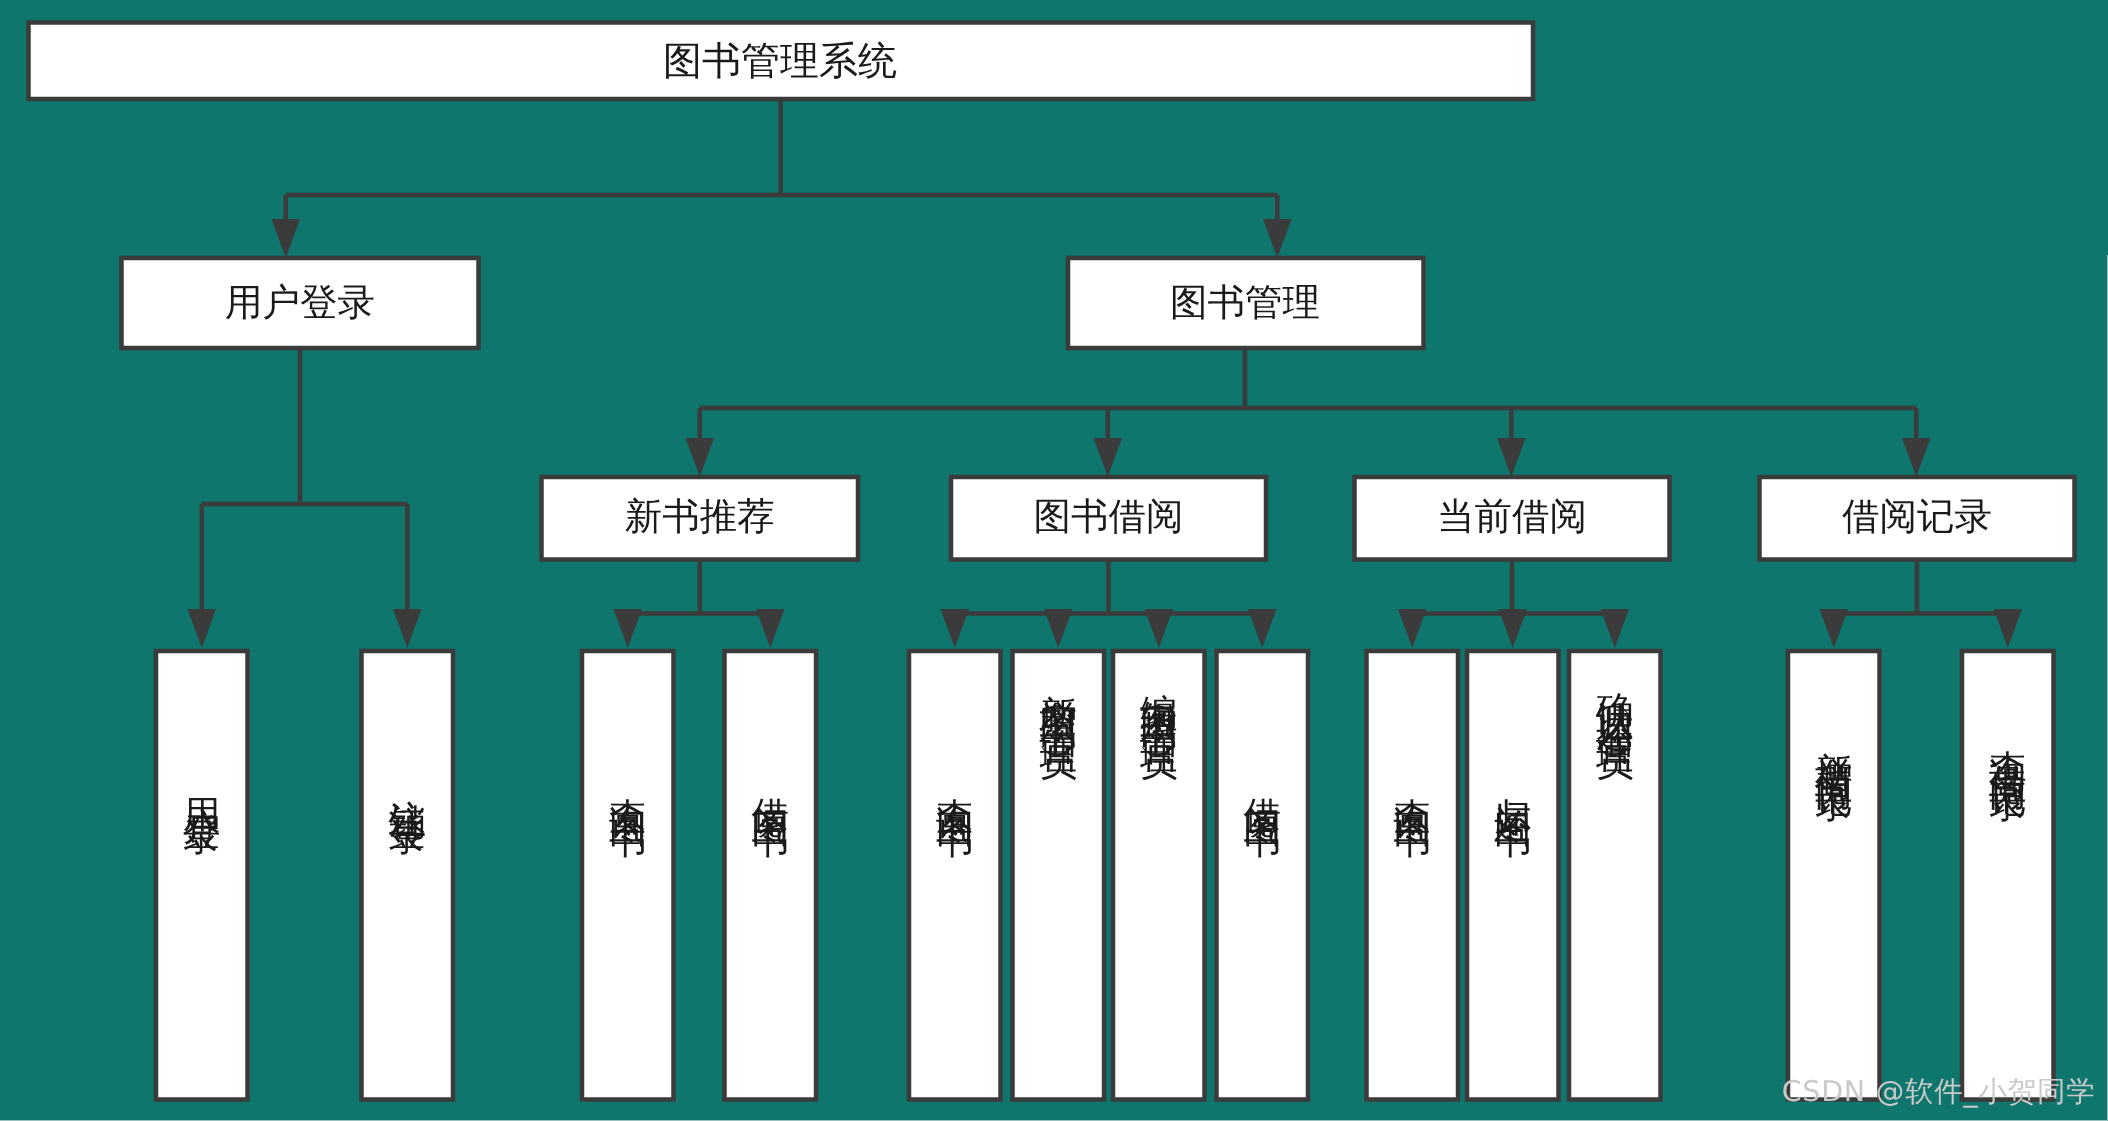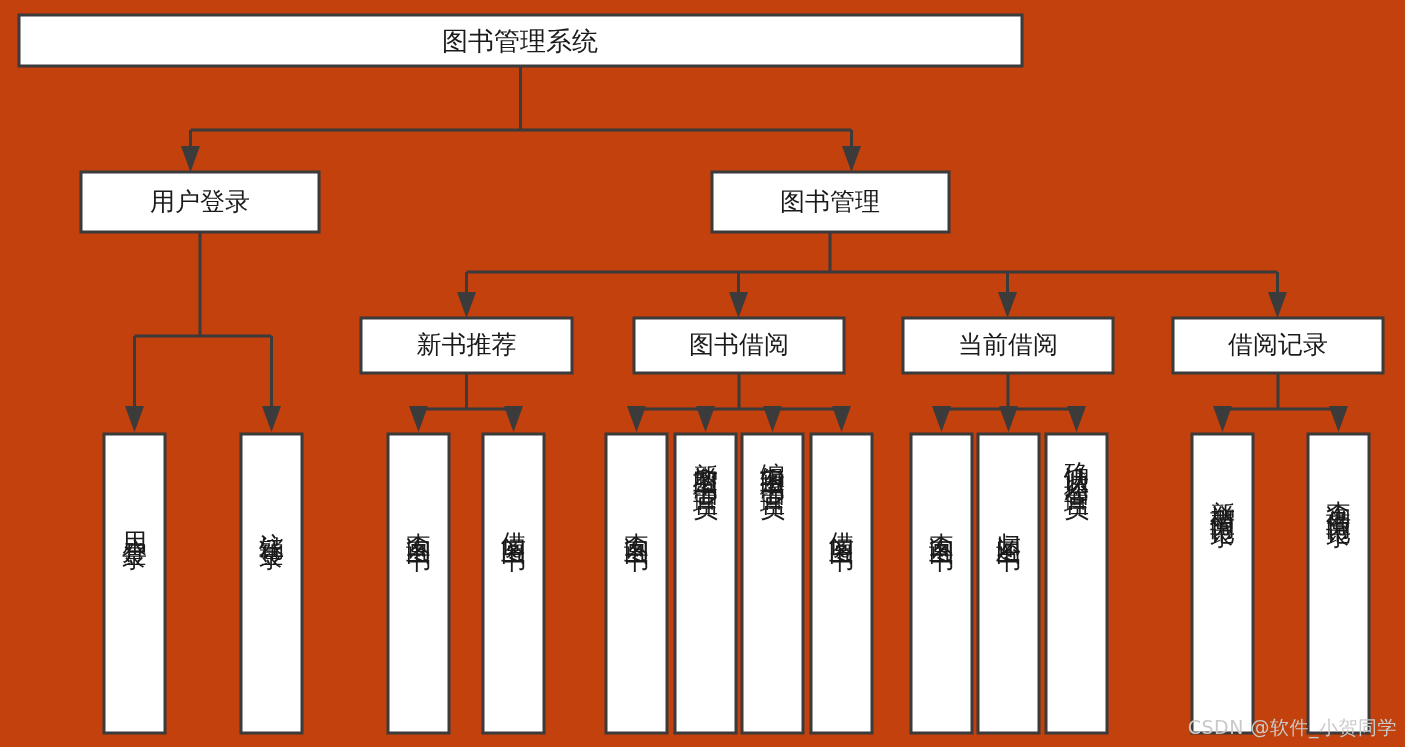--- a/index.html
+++ b/index.html
@@ -10,21 +10,21 @@
   body {
     width: 1405px;
     height: 747px;
     font-family: "DejaVu Sans", "Liberation Sans", sans-serif;
     overflow: hidden;
   }
   #diagram-root {
     position: relative;
     width: 1405px;
     height: 747px;
-    background: #c2410c;
+    background: #0f766e;
   }
   svg.flowchart {
     display: block;
     width: 1405px;
     height: 747px;
   }
   .node-box {
     fill: #ffffff;
     stroke: #3b3b3b;
     stroke-width: 3;

